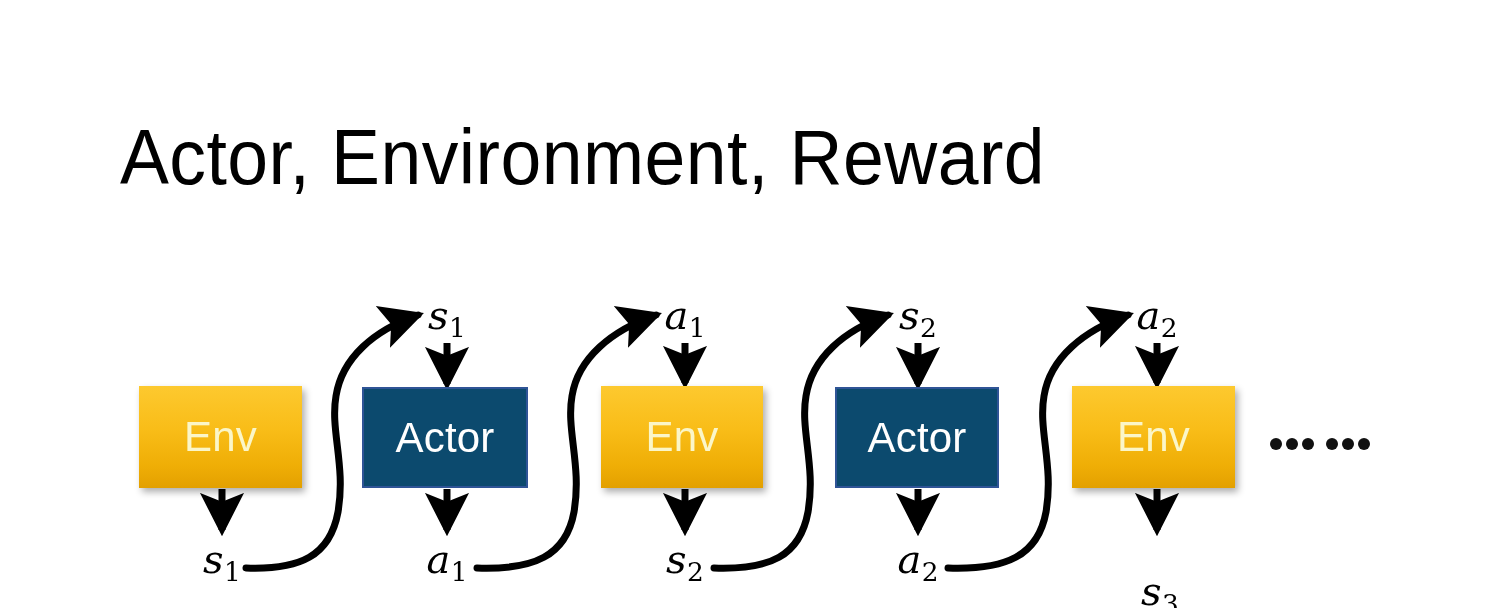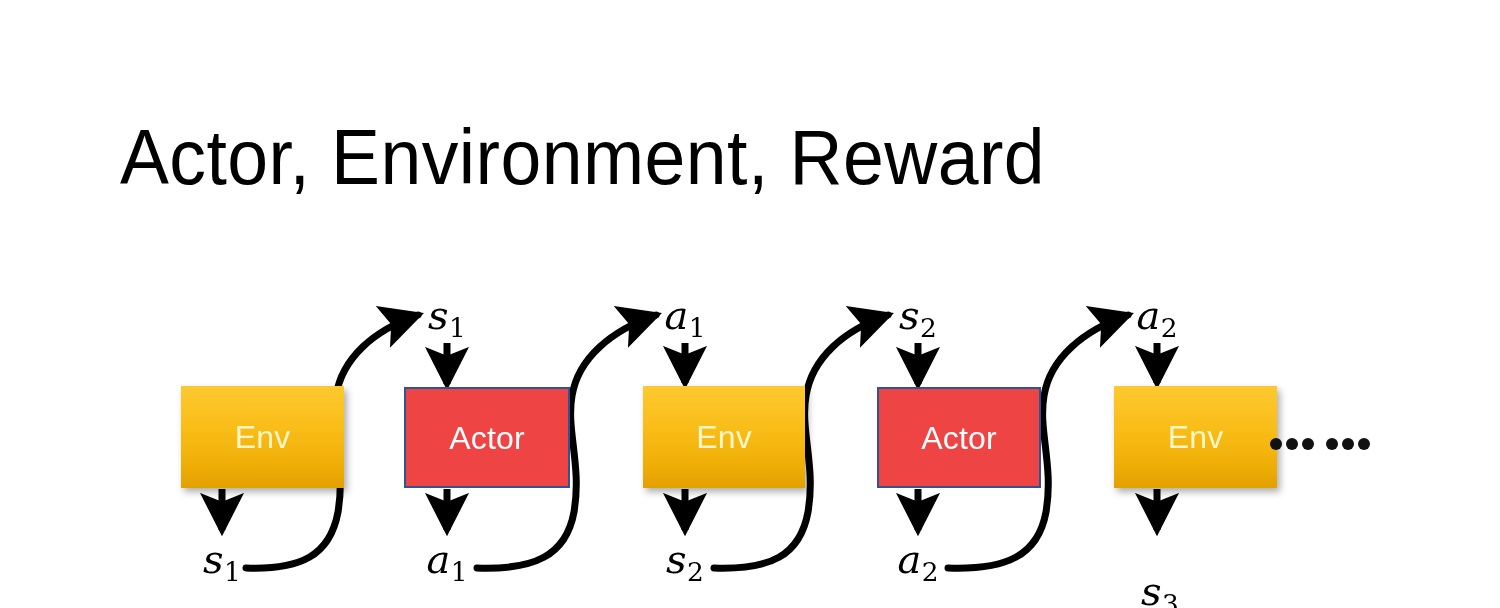--- a/index.html
+++ b/index.html
@@ -51,32 +51,31 @@
 
   
   .node {
     position: absolute;
     box-sizing: border-box;
     display: flex;
     align-items: center;
     justify-content: center;
     font-family: "Liberation Sans", sans-serif;
     font-weight: 400;
-    font-size: 32px;
+    font-size: 42px;
     line-height: 1;
     letter-spacing: 0.2px;
-    margin-left: 42px;
   }
   .node.env {
     background: linear-gradient(180deg, #FDC92F 0%, #F9BD18 42%, #EFAE06 78%, #E3A000 100%);
     color: #FBF6C8;
     box-shadow: 3px 4px 7px rgba(0,0,0,0.32);
   }
   .node.actor {
-    background: #ef4444;
+    background: #0c4a6e;
     color: #FFFFFF;
     border: 2px solid #2F5496;
   }
 
   
   .mathlabel {
     position: absolute;
     font-family: "DejaVu Serif", serif;
     font-style: italic;
     font-size: 40px;

